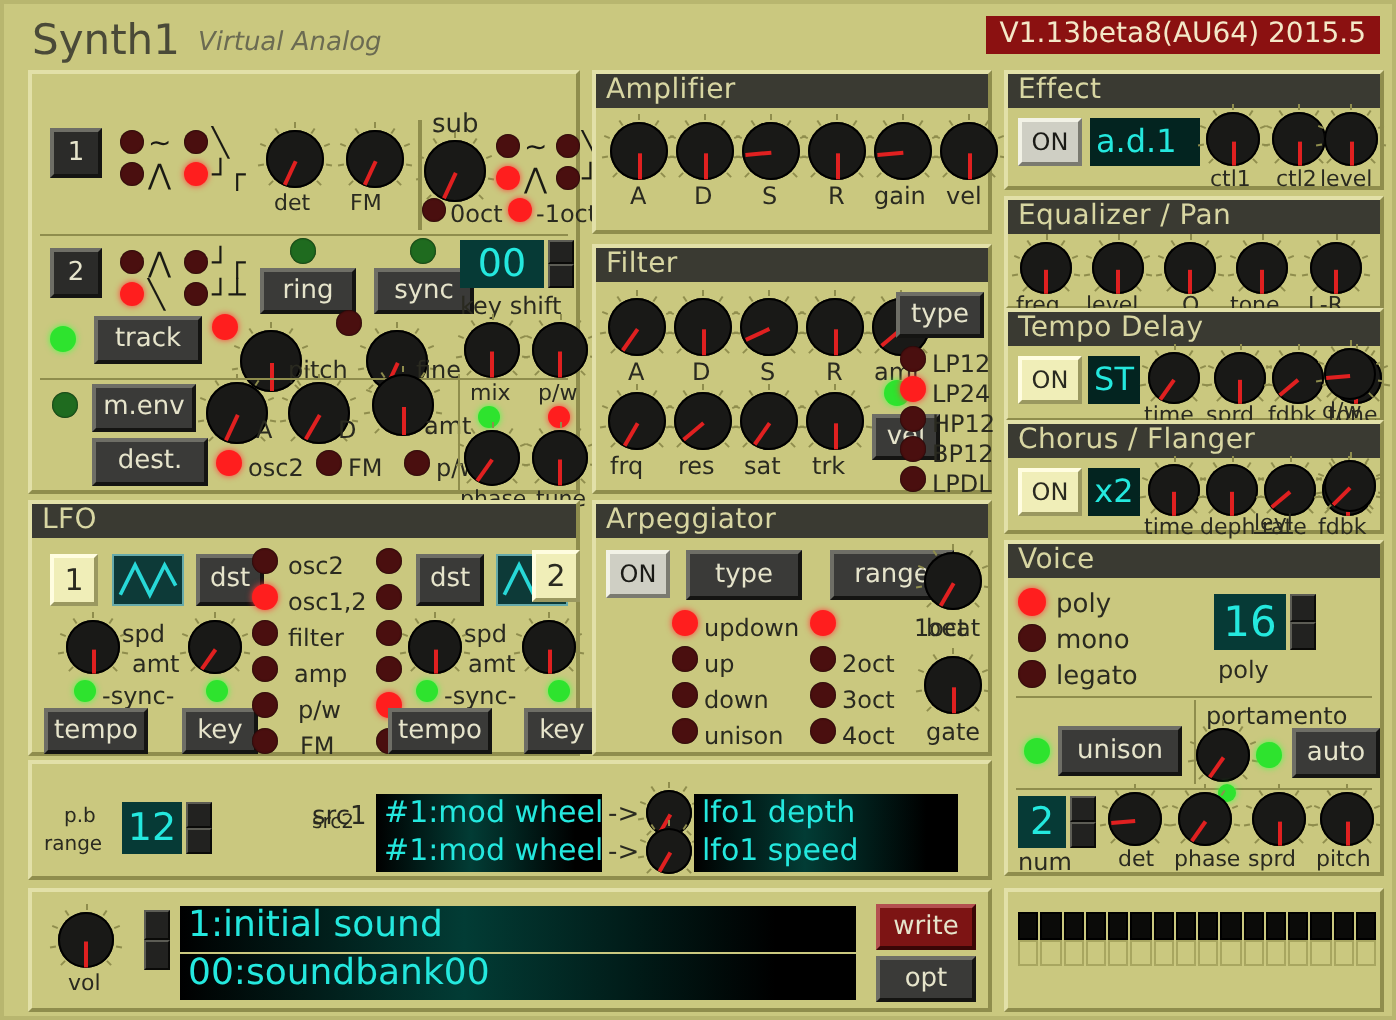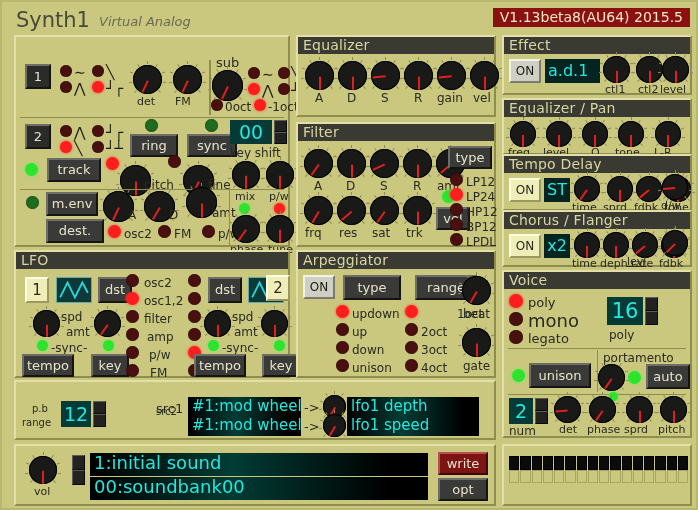--- a/index.html
+++ b/index.html
@@ -309,21 +309,21 @@
         <div class="tick" style="height: 3px; left: 13.5px; top: -4px; transform: rotate(0deg);"></div>
         <div class="tick" style="height: 3px; left: 22.6669px; top: -1.21925px; transform: rotate(33.75deg);"></div>
         <div class="tick" style="height: 3px; left: 28.744px; top: 6.18572px; transform: rotate(67.5deg);"></div>
         <div class="tick" style="height: 3px; left: 29.683px; top: 15.719px; transform: rotate(101.25deg);"></div>
         <div class="tick" style="height: 3px; left: 25.1673px; top: 24.1673px; transform: rotate(135deg);"></div>
       </div>
     <div class="lbl sm" style="left:38px;top:124px;">tune</div>
   </div>
 
   <div class="panel" style="left:294px;top:33px;width:200px;height:82px;">
-    <div class="hdr">Equalizer</div>
+    <div class="hdr">Amplifier</div>
     <div class="knob" style="left:7px;top:24px;width:29px;height:29px;">
         <div class="ptr" style="transform:rotate(180deg);"></div>
         <div class="tick" style="height: 3px; left: 1.97918px; top: 25.0208px; transform: rotate(-135deg);"></div>
         <div class="tick" style="height: 3px; left: -2.67335px; top: 16.3165px; transform: rotate(-101.25deg);"></div>
         <div class="tick" style="height: 3px; left: -1.70595px; top: 6.49438px; transform: rotate(-67.5deg);"></div>
         <div class="tick" style="height: 3px; left: 4.55531px; top: -1.13498px; transform: rotate(-33.75deg);"></div>
         <div class="tick" style="height: 3px; left: 14px; top: -4px; transform: rotate(0deg);"></div>
         <div class="tick" style="height: 3px; left: 23.4447px; top: -1.13498px; transform: rotate(33.75deg);"></div>
         <div class="tick" style="height: 3px; left: 29.706px; top: 6.49438px; transform: rotate(67.5deg);"></div>
         <div class="tick" style="height: 3px; left: 30.6733px; top: 16.3165px; transform: rotate(101.25deg);"></div>
@@ -952,21 +952,21 @@
       <div class="tick" style="height: 3px; left: 23.4602px; top: 22.4602px; transform: rotate(135deg);"></div>
     </div>
   <div class="lbl sm" style="left:625px;top:254px;z-index:6;text-decoration:underline;">levl</div>
 
   <div class="panel" style="left:500px;top:268px;width:190px;height:168px;">
     <div class="hdr">Voice</div>
 
     <div class="led on" style="left:5px;top:22px;width:14px;height:14px;"></div>
     <div class="lbl" style="left:24px;top:25px;font-size:13px;">poly</div>
     <div class="led" style="left:5px;top:40px;width:14px;height:14px;"></div>
-    <div class="lbl" style="left:24px;top:43px;font-size:18px;">mono</div>
+    <div class="lbl" style="left:24px;top:43px;font-size:13px;">mono</div>
     <div class="led" style="left:5px;top:58px;width:14px;height:14px;"></div>
     <div class="lbl" style="left:24px;top:61px;font-size:13px;">legato</div>
 
     <div class="num" style="left:103px;top:25px;width:36px;height:28px;line-height:28px;font-size:21px;">16</div>
     <div class="spin" style="left:141px;top:25px;height:28px;">
       <div></div>
       <div></div>
     </div>
     <div class="lbl" style="left:105px;top:57px;">poly</div>
 

